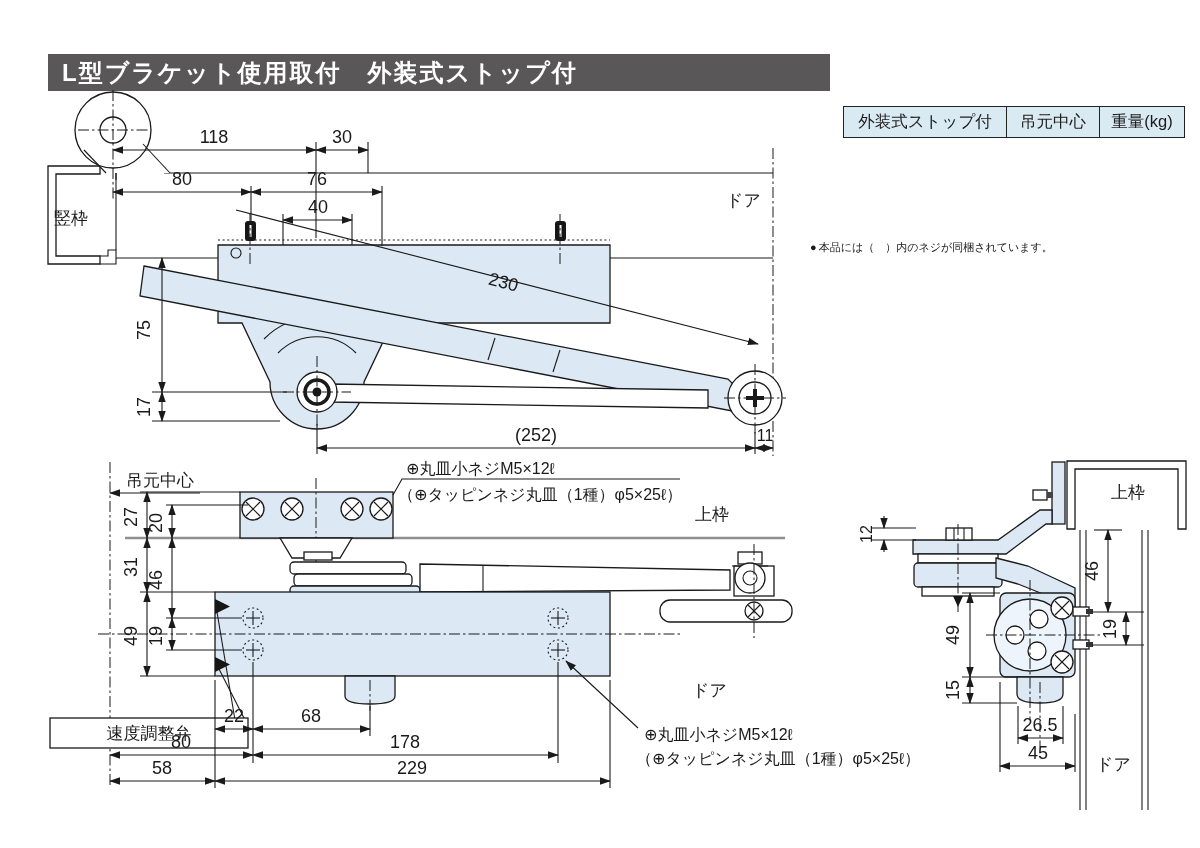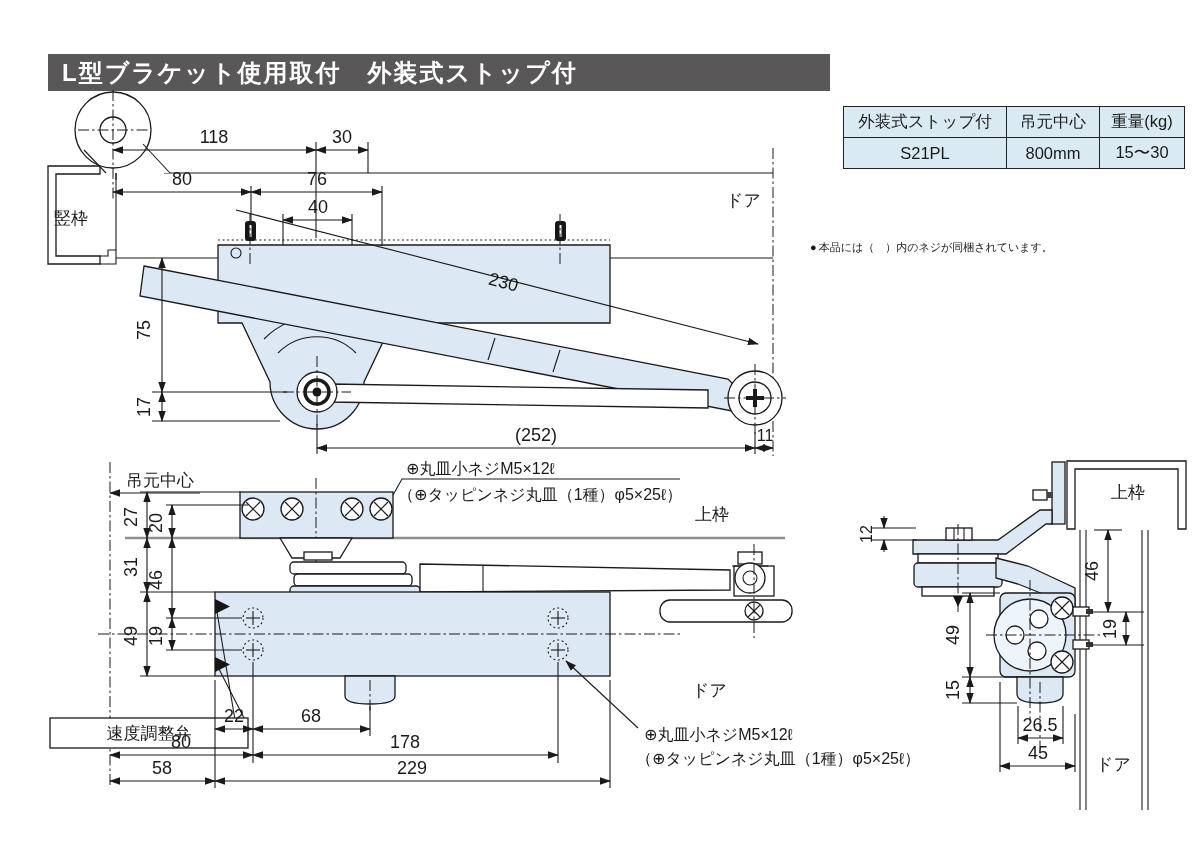--- a/index.html
+++ b/index.html
@@ -39,25 +39,20 @@
 
   <div id="titlebar" class="abs">L型ブラケット使用取付　外装式ストップ付</div>
 
   <table id="spec">
     <tbody>
         <tr>
       <th class="c1">外装式ストップ付</th>
       <th class="c2">吊元中心</th>
       <th class="c3">重量(kg)</th>
     </tr>
-    <tr>
-      <td class="c1">S21PL</td>
-      <td class="c2">800mm</td>
-      <td class="c3">15〜30</td>
-    </tr>
   </tbody>
     </table>
 
   <div id="notes" class="abs">
     <div><span class="bullet">●</span><span>本品には（　）内のネジが同梱されています。</span></div>
   </div>
 
   <svg class="abs" style="left:40px;top:88px" width="790" height="374" viewBox="0 0 790 374">
     <defs>
       <marker id="a1" viewBox="0 0 10 10" refX="9.2" refY="5" markerWidth="10" markerHeight="10" orient="auto-start-reverse">

